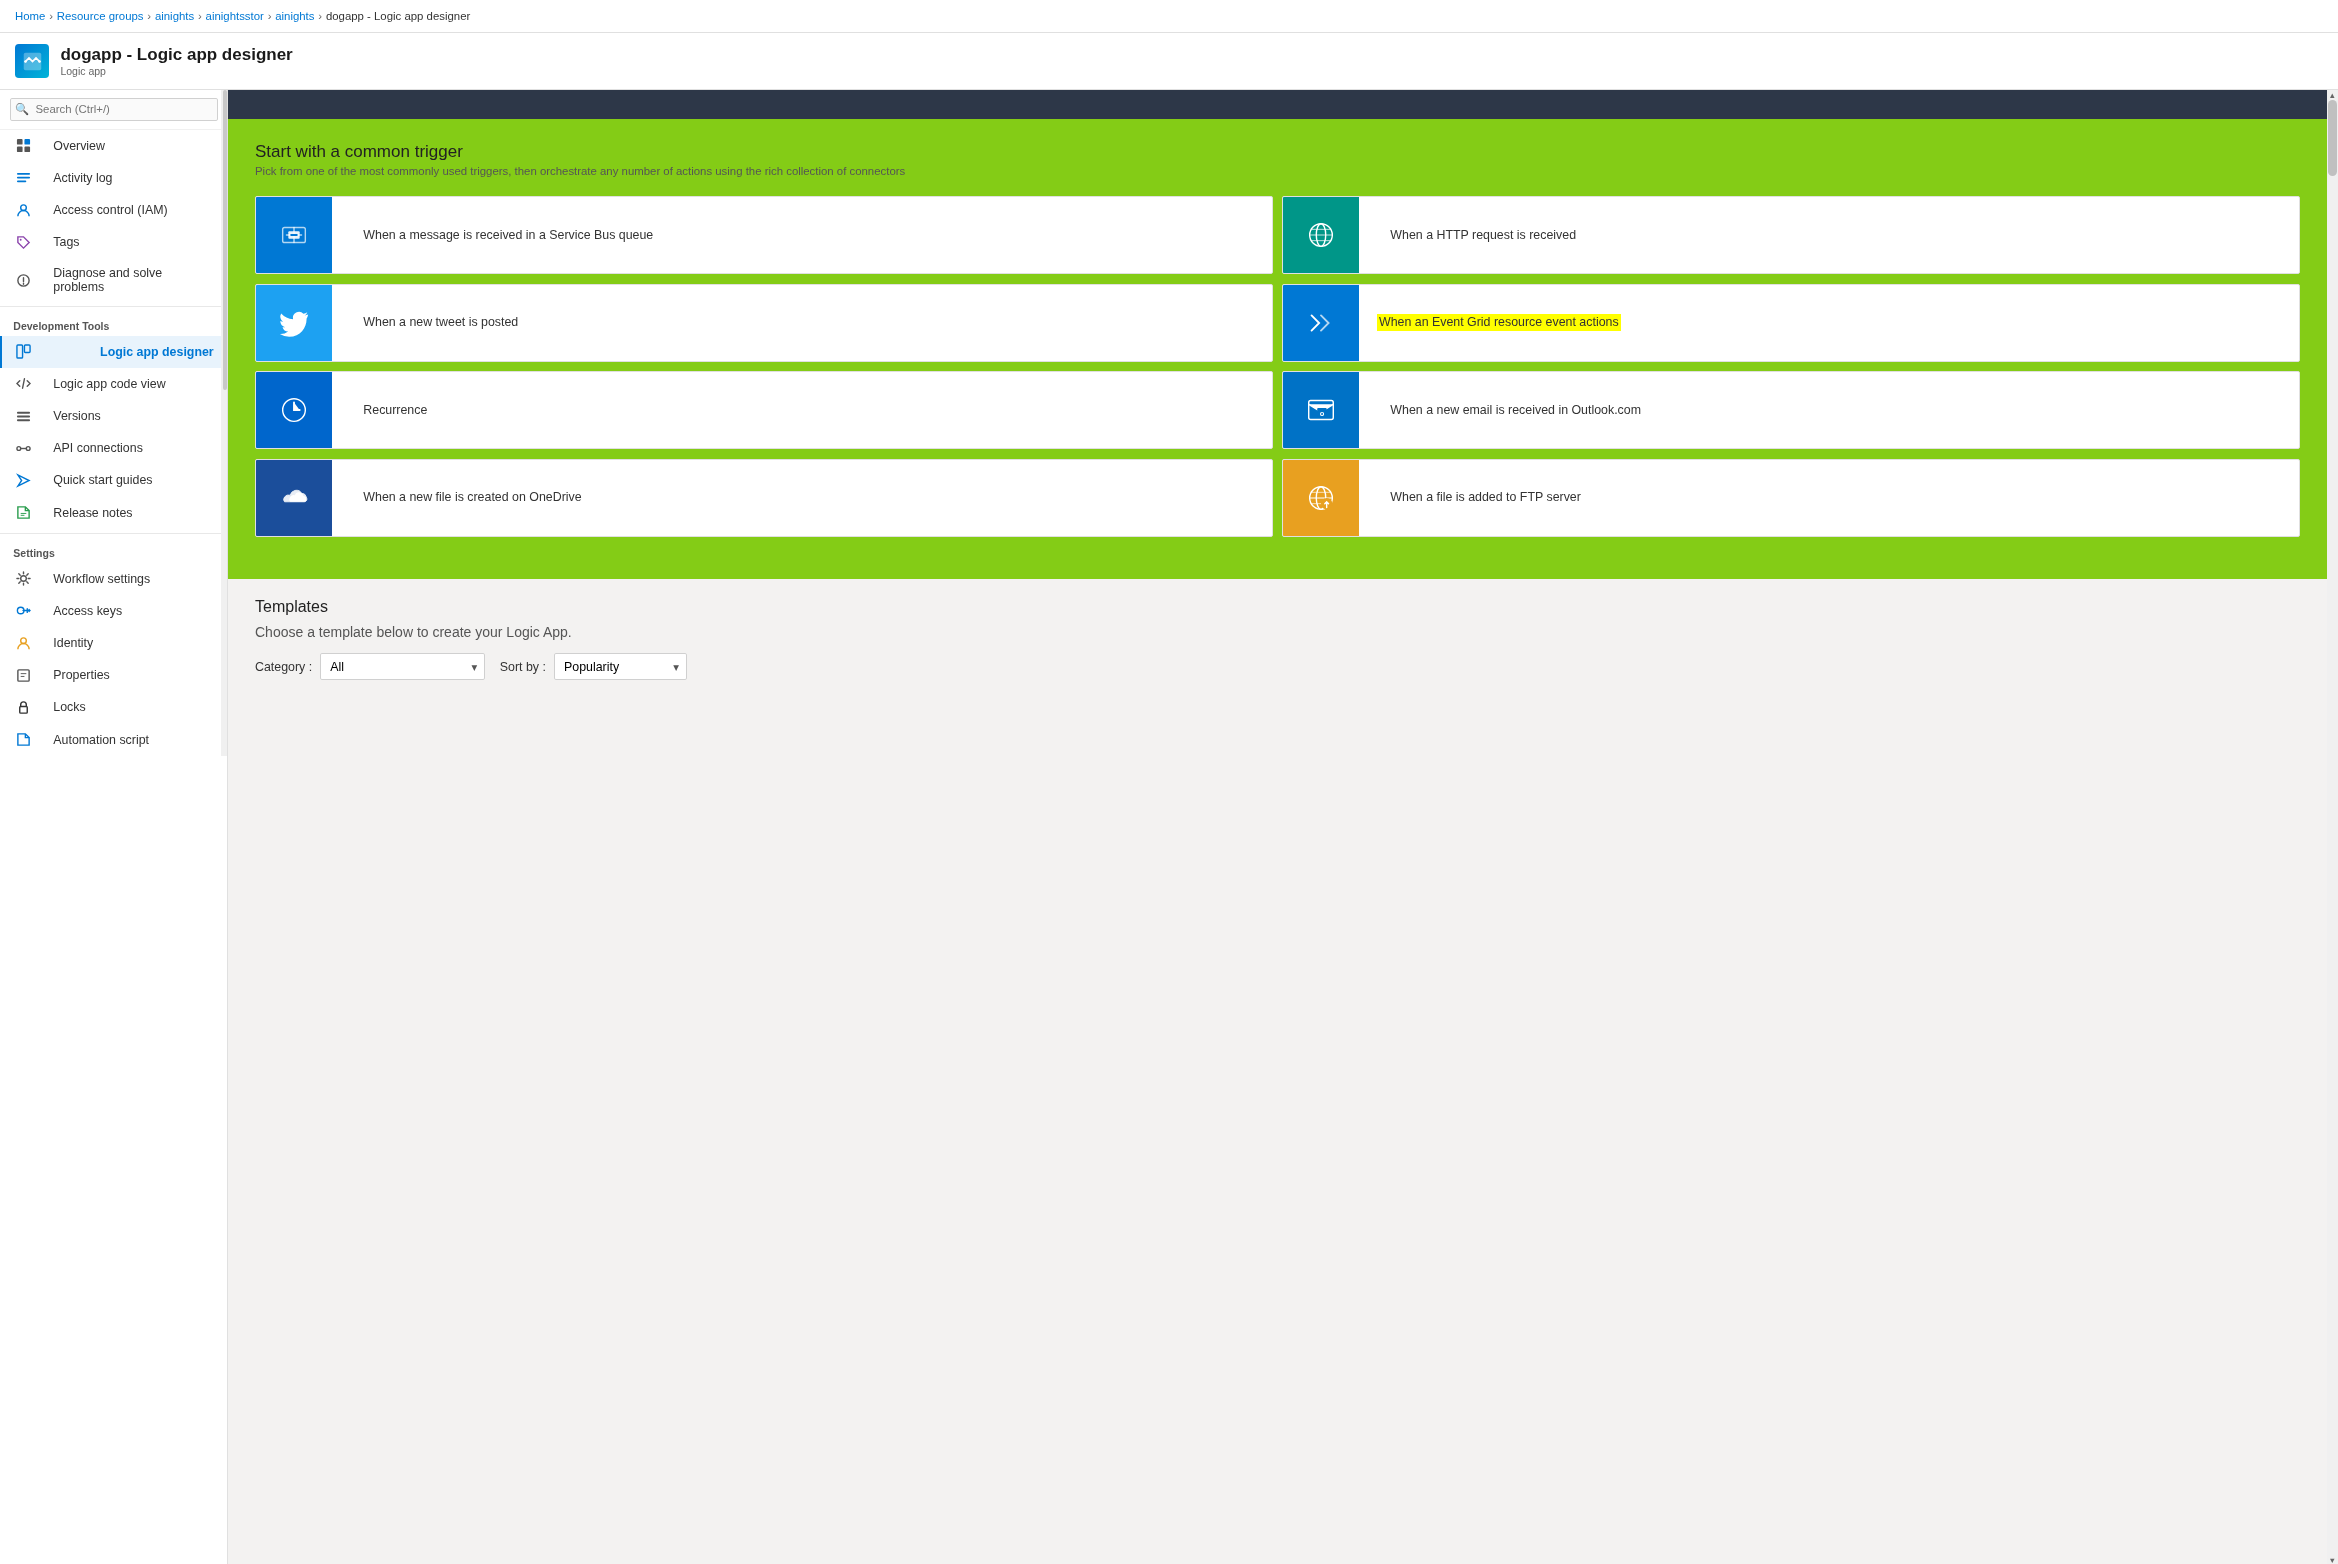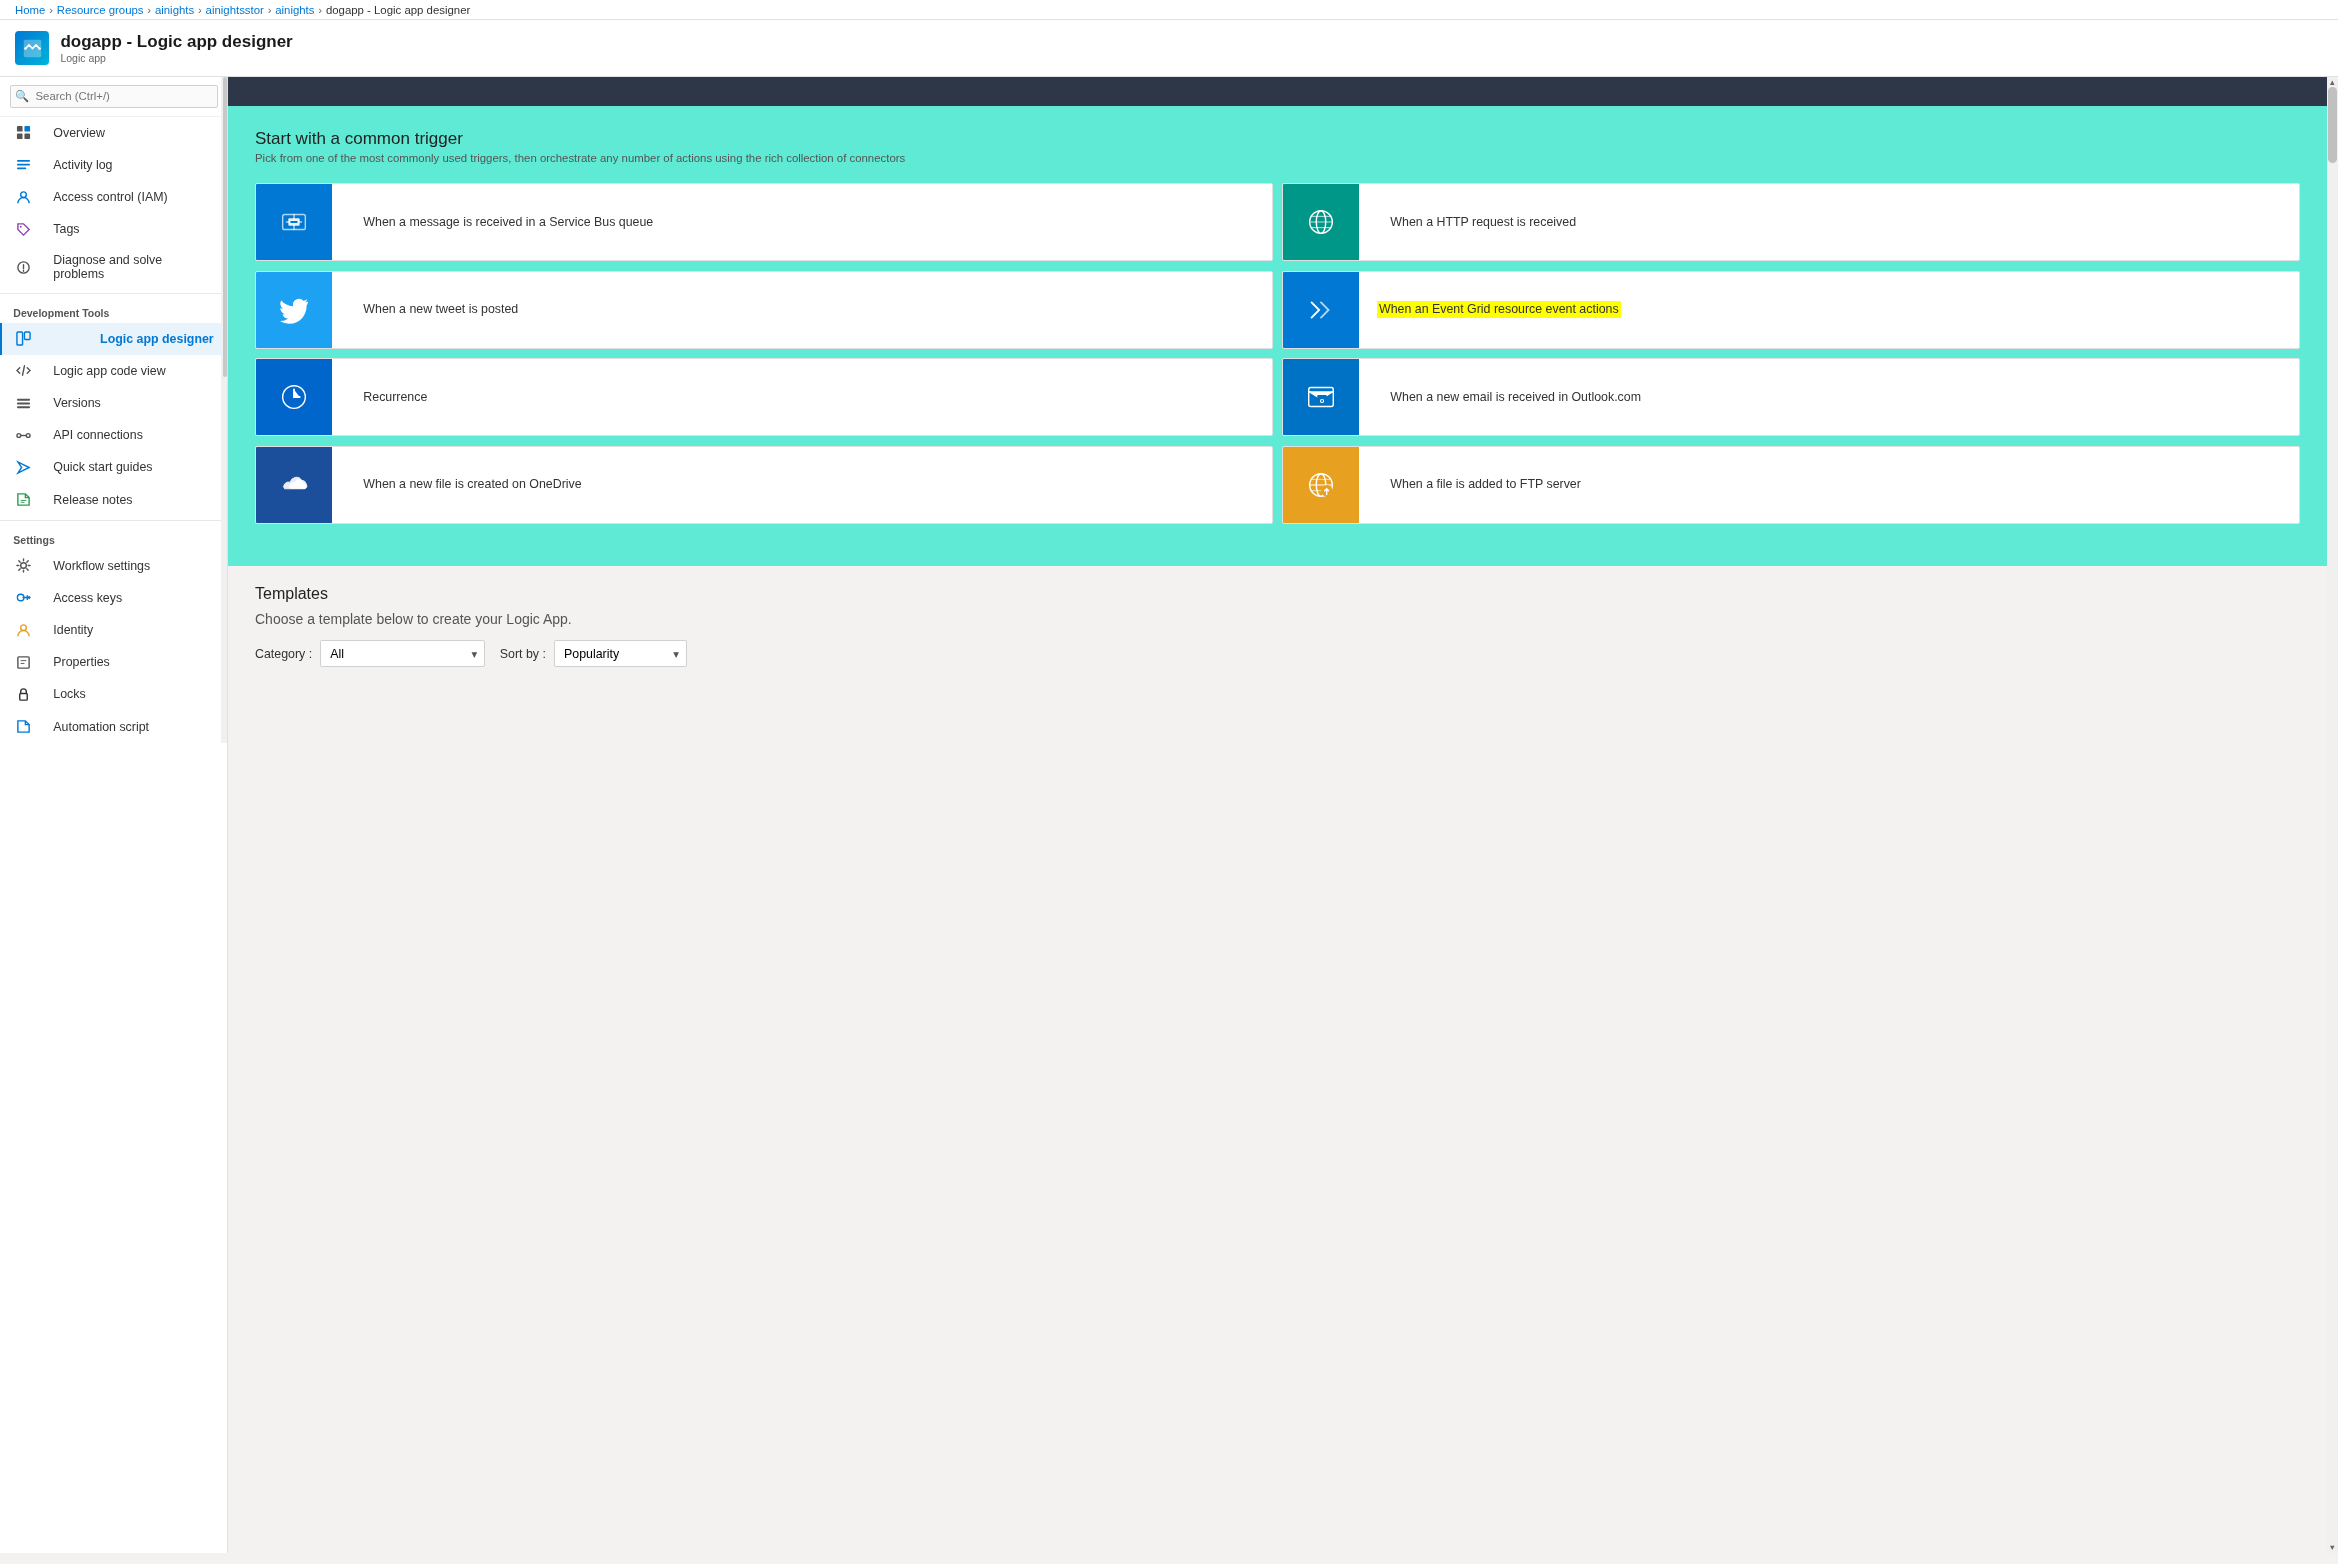--- a/index.html
+++ b/index.html
@@ -8,21 +8,21 @@
     
     .breadcrumb-bar {
       background: #fff;
       border-bottom: 1px solid #e0e0e0;
       padding: 5.7px 15px;
       font-size: 11.4px;
       color: #0078d4;
       display: flex;
       align-items: center;
       gap: 3.8px;
-      height: 20px;
+      height: 33px;
     }
     .breadcrumb-bar span { color: #333; }
     .breadcrumb-bar a { color: #0078d4; text-decoration: none; }
     .breadcrumb-bar .sep { color: #666; }
 
     
     .app-header {
       background: #fff;
       padding: 9.5px 15px 9.5px 15px;
       display: flex;
@@ -124,21 +124,21 @@
       overflow-y: auto;
       background: #f3f2f1;
     }
 
     .content-dark-bar {
       background: #2d3748;
       height: 28.5px;
     }
 
     .trigger-section {
-      background: #5eead4;
+      background: #84cc16;
       padding: 23px 27px 19px 27px;
     }
 
     .trigger-section h2 {
       font-size: 17px;
       font-weight: 400;
       color: #222;
       margin-bottom: 3.8px;
     }
     .trigger-section p {

